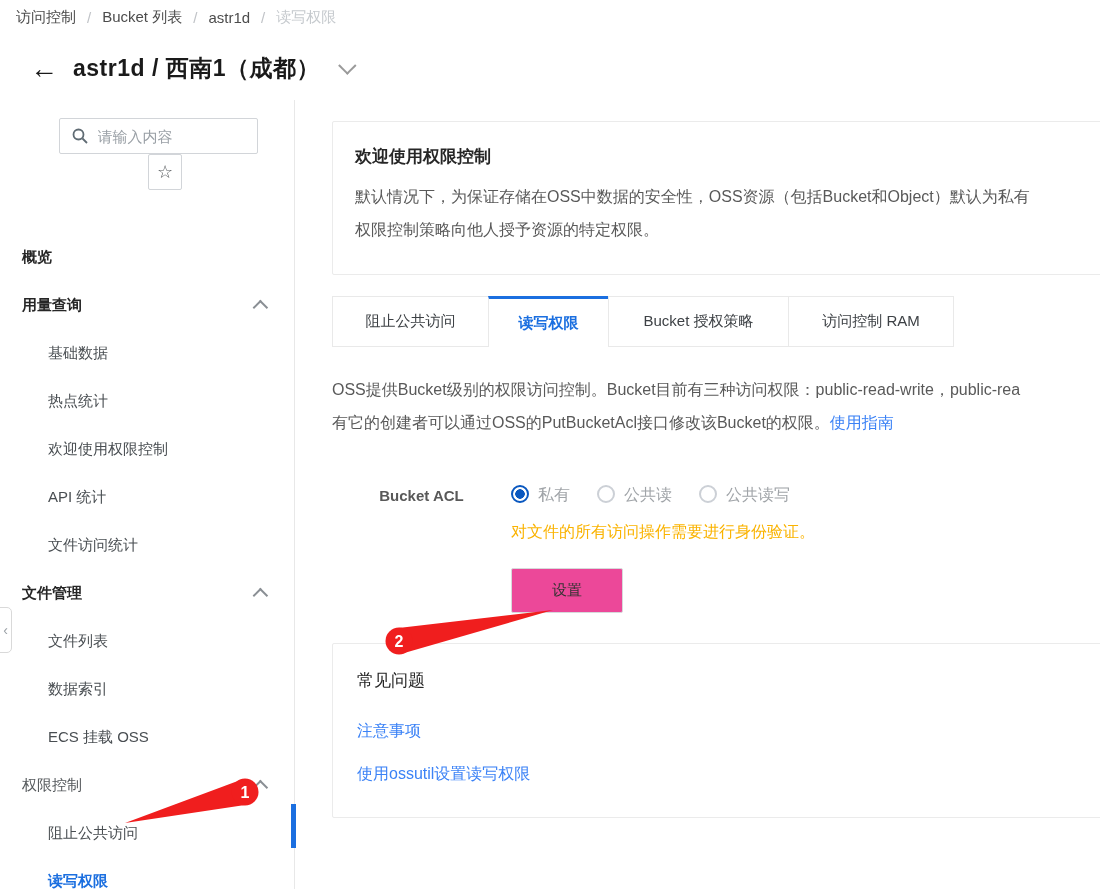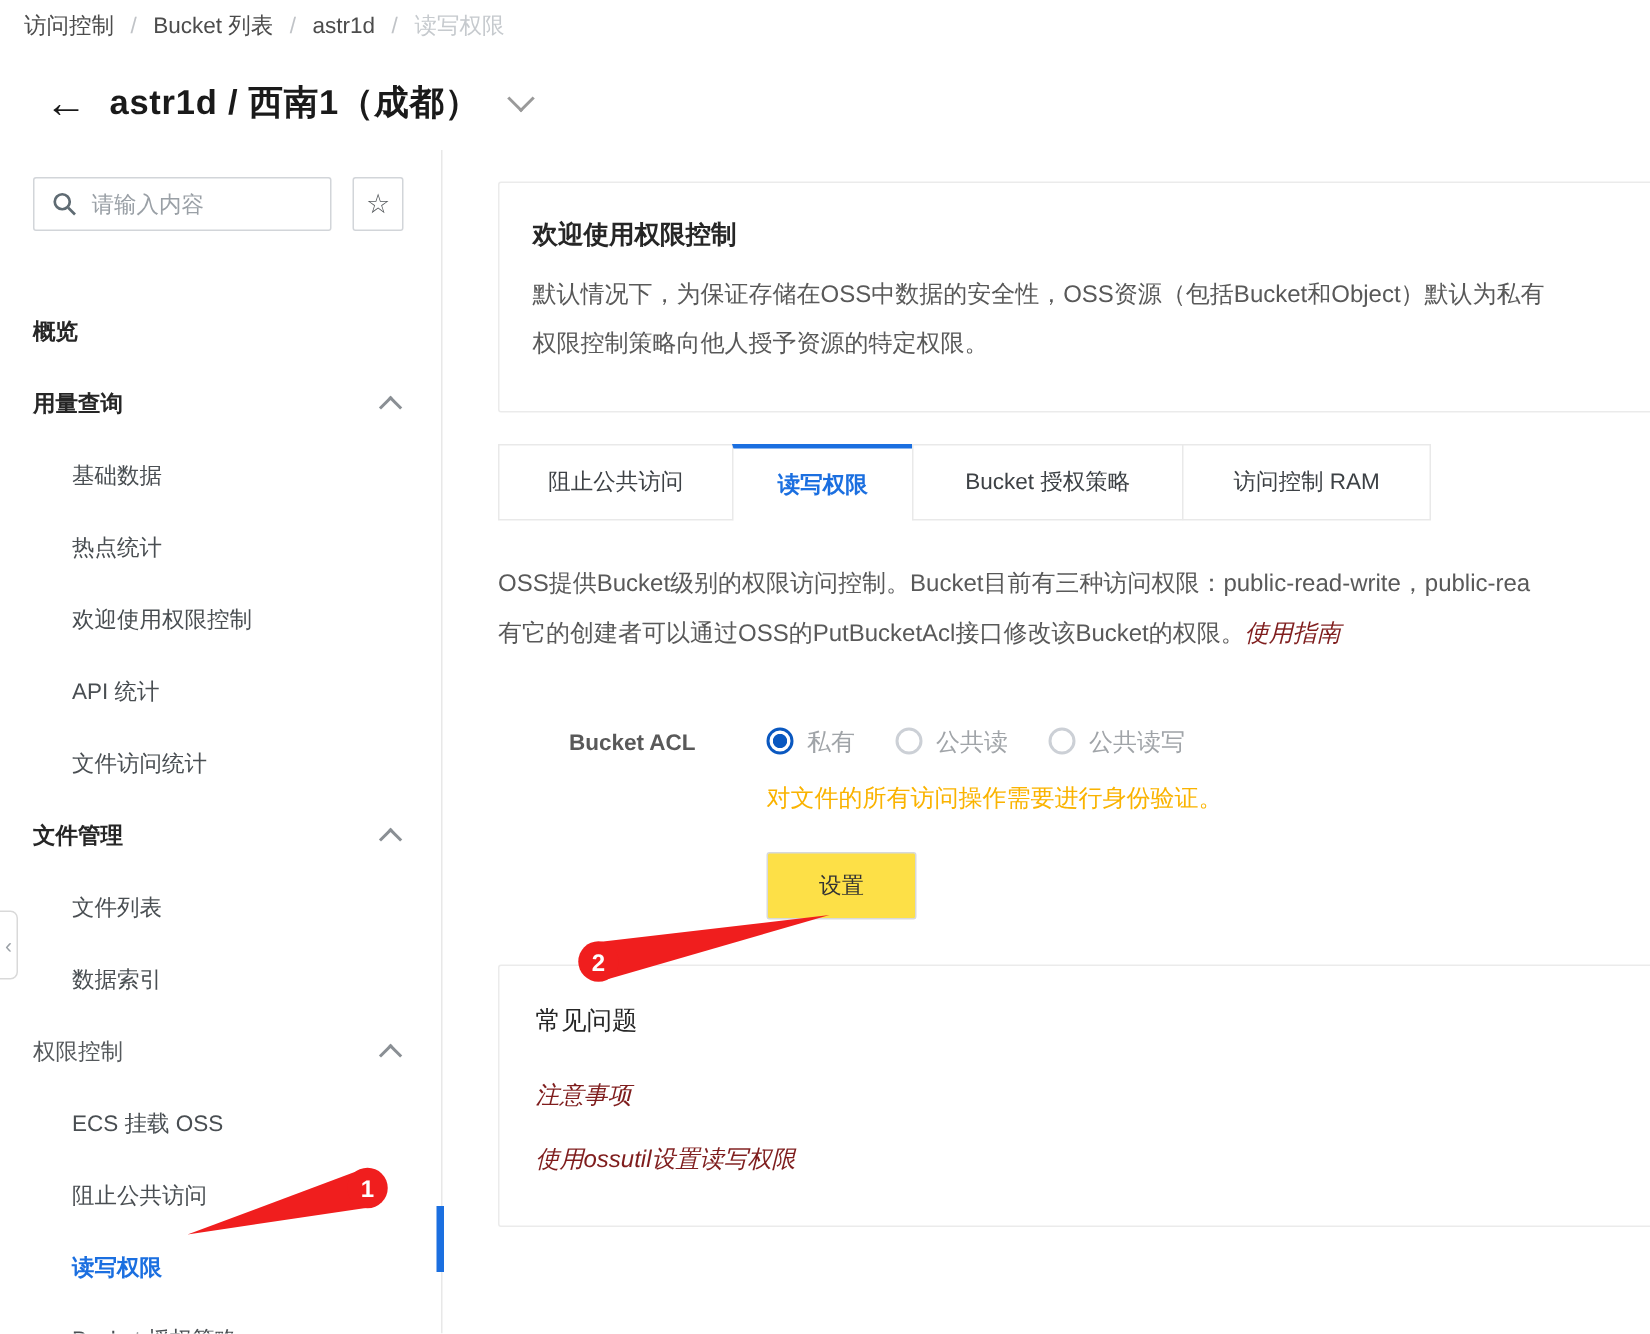--- a/index.html
+++ b/index.html
@@ -10,21 +10,21 @@
   .breadcrumb .bc-item{color:#4c4c4c;}
   .breadcrumb .bc-sep{color:#c0c3c7;margin:0 11px;}
   .breadcrumb .bc-item.last{color:#c6cace;}
   
   .title-row{position:absolute;top:53px;left:30px;display:flex;align-items:center;}
   .back-arrow{font-size:28px;font-weight:700;color:#1a1a1a;line-height:1;cursor:pointer;}
   .page-title{margin-left:15px;font-size:23px;font-weight:700;color:#1a1a1a;letter-spacing:.5px;}
   .title-caret{margin-left:18px;width:11px;height:11px;border-right:2px solid #9a9a9a;border-bottom:2px solid #9a9a9a;transform:rotate(45deg) translateY(-4px);}
   
   .sidebar{position:absolute;left:0;top:100px;width:295px;height:789px;border-right:1px solid #e8e8e8;background:#fff;box-sizing:border-box;}
-  .search-row{margin:18px 0 0 22px;display:flex;align-items:center;}
+  .search-row{margin:18px 0 0 22px;display:flex;align-items:center;flex-direction:column;}
   .search-box{width:199px;height:36px;border:1px solid #d2d5d9;border-radius:2px;box-sizing:border-box;display:flex;align-items:center;background:#fff;}
   .search-box svg{margin:0 8px 0 12px;}
   .search-input{border:none;outline:none;flex:1;font-size:15px;color:#333;min-width:0;background:transparent;font-family:inherit;}
   .search-input::placeholder{color:#9aa0a6;}
   .star-btn{margin-left:14px;width:34px;height:36px;border:1px solid #d2d5d9;border-radius:2px;box-sizing:border-box;display:flex;align-items:center;justify-content:center;background:#fff;cursor:pointer;}
   .star-glyph{font-size:18px;color:#55595c;line-height:1;}
   .nav{margin-top:43px;}
   .nav-item{height:48px;display:flex;align-items:center;position:relative;font-size:15px;color:#494e52;cursor:pointer;}
   .nav-item.group{padding-left:22px;font-weight:700;color:#262626;}
   .nav-item.group-plain{padding-left:22px;font-weight:400;color:#55595c;}
@@ -42,30 +42,30 @@
   .welcome-text{margin-top:12px;font-size:16px;line-height:33px;color:#595959;white-space:nowrap;}
   .tabs{margin-top:21px;display:flex;}
   .tab{box-sizing:border-box;height:51px;border:1px solid #e9e9e9;background:#fff;display:flex;align-items:center;justify-content:center;font-size:15px;color:#3d4145;cursor:pointer;}
   .tab + .tab{margin-left:-1px;}
   .tab:nth-child(1){width:157px;}
   .tab:nth-child(2){width:121px;}
   .tab:nth-child(3){width:181px;}
   .tab:nth-child(4){width:166px;text-align:center;}
   .tab.active{border-top:3px solid #1b6fe0;border-bottom:none;color:#1b6fe0;font-weight:700;}
   .acl-intro{margin-top:26px;font-size:16px;line-height:33px;color:#595959;white-space:nowrap;}
-  .link{color:#7f1d1d;text-decoration:none;cursor:pointer;font-style:italic;}
+  .link{color:#3b82f6;text-decoration:none;cursor:pointer;}
   .acl-row{margin-top:46px;display:flex;align-items:center;}
   .acl-label{width:179px;font-size:15px;font-weight:700;color:#595959;box-sizing:border-box;text-align:center;}
   .radio-group{display:flex;align-items:center;gap:27px;}
   .radio-opt{display:flex;gap:9px;cursor:pointer;}
   .radio{width:18px;height:18px;border-radius:50%;box-sizing:border-box;border:2px solid #ccd0d6;background:#fff;}
   .radio.sel{border-color:#0a58c0;background:radial-gradient(circle,#0a58c0 0 4.5px,#fff 5px);}
   .radio-label{font-size:16px;color:#a0a4a8;}
   .acl-warning{margin:16px 0 0 179px;font-size:16px;color:#fab300;}
-  .set-btn{margin:25px 0 0 179px;width:100px;height:45px;background:#fde047;border:1px solid #d7d9db;border-radius:2px;font-size:15px;color:#333;display:flex;align-items:center;justify-content:center;cursor:pointer;font-family:inherit;}
+  .set-btn{margin:25px 0 0 179px;width:112px;height:45px;background:#ec4899;border:1px solid #d7d9db;border-radius:2px;font-size:15px;color:#333;display:flex;align-items:center;justify-content:center;cursor:pointer;font-family:inherit;}
   .faq-card{margin-top:30px;padding:26px 24px 34px 24px;}
   .faq-title{font-size:17px;color:#262626;line-height:21px;}
   .faq-link1{display:block;margin-top:30px;font-size:16px;line-height:19px;}
   .faq-link2{display:block;margin-top:24px;font-size:16px;line-height:19px;}
   
   .overlay{position:absolute;left:0;top:0;z-index:50;pointer-events:none;}
   .overlay text{font-family:"Liberation Sans","DejaVu Sans",sans-serif;font-size:16px;font-weight:700;fill:#fff;}
 </style>
 </head>
 <body>
@@ -125,26 +125,26 @@
     <div class="nav-item group">
         <span>文件管理</span>
         <span class="chev-up"></span>
       </div>
     <div class="nav-item sub">
         <span>文件列表</span>
       </div>
     <div class="nav-item sub">
         <span>数据索引</span>
       </div>
+    <div class="nav-item sub">
+        <span>ECS 挂载 OSS</span>
+      </div>
     <div class="nav-item group-plain">
         <span>权限控制</span>
         <span class="chev-up"></span>
-      </div>
-    <div class="nav-item sub">
-        <span>ECS 挂载 OSS</span>
       </div>
     <div class="nav-item sub">
         <span>阻止公共访问</span>
       </div>
     <div class="nav-item sub selected">
         <span>读写权限</span>
       </div>
     <div class="nav-item sub">
         <span>Bucket 授权策略</span>
       </div>

